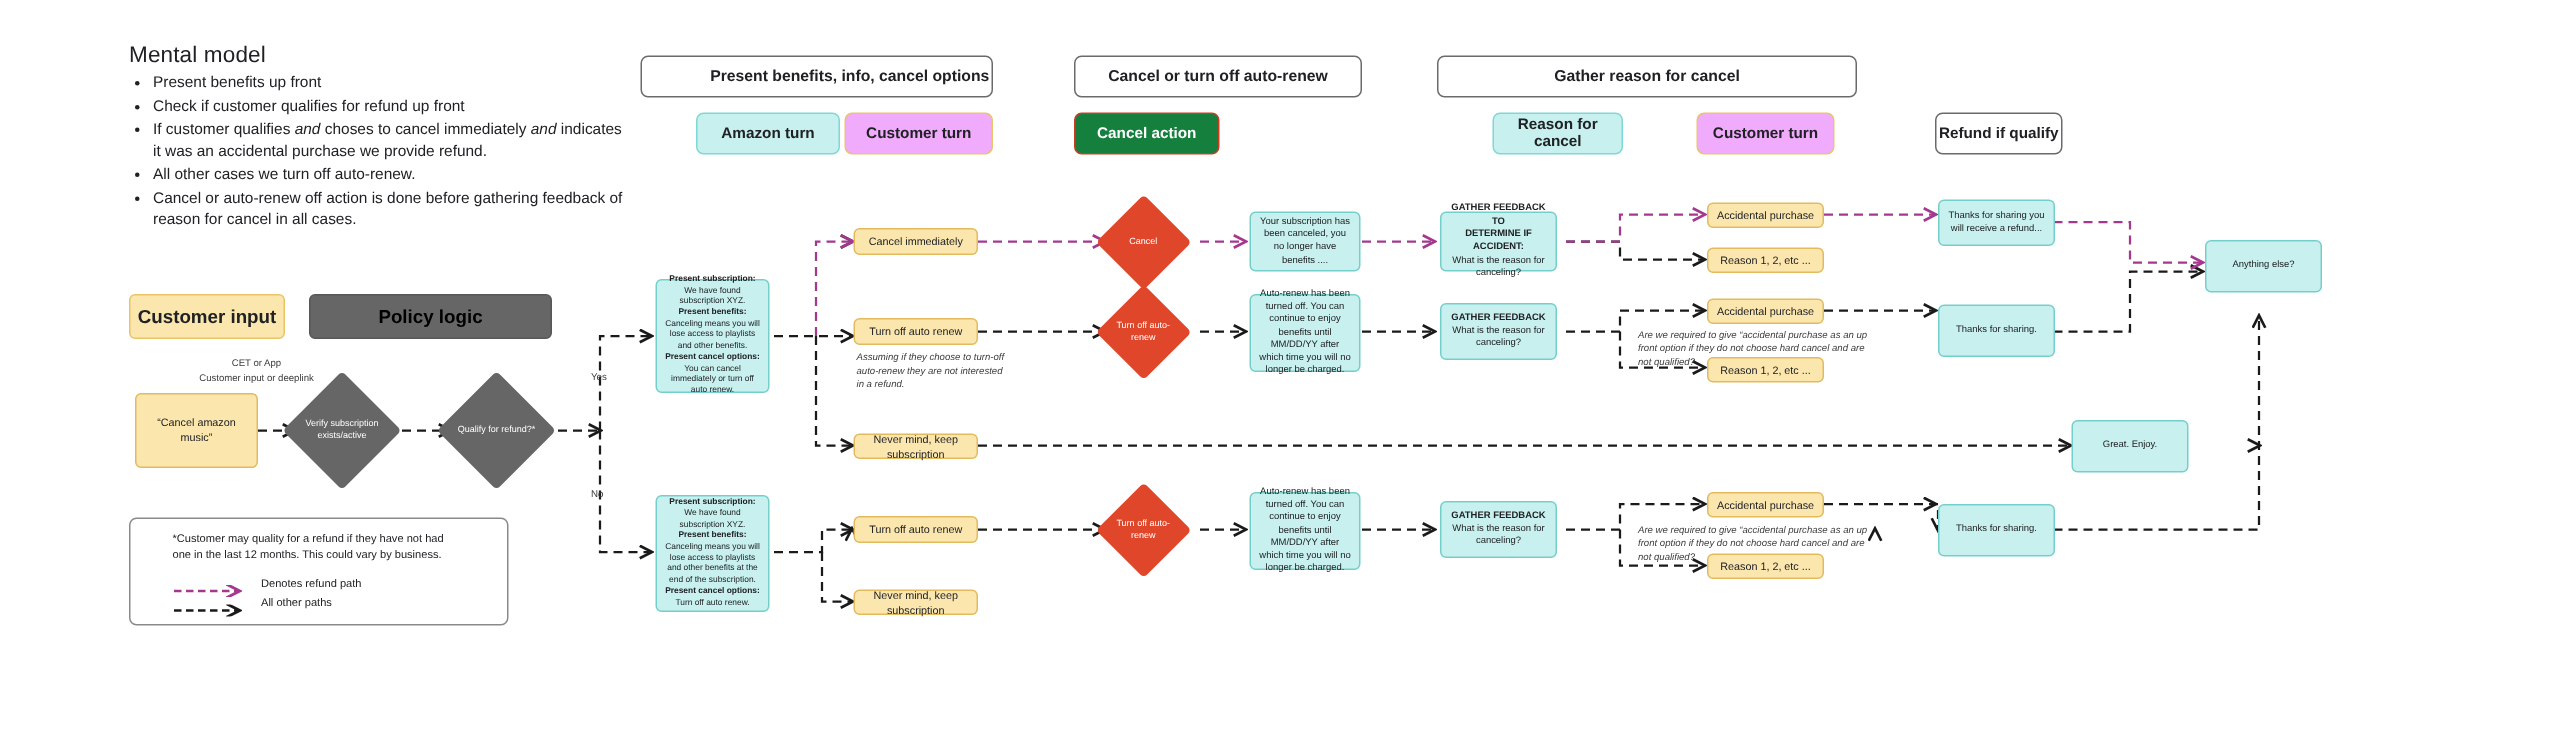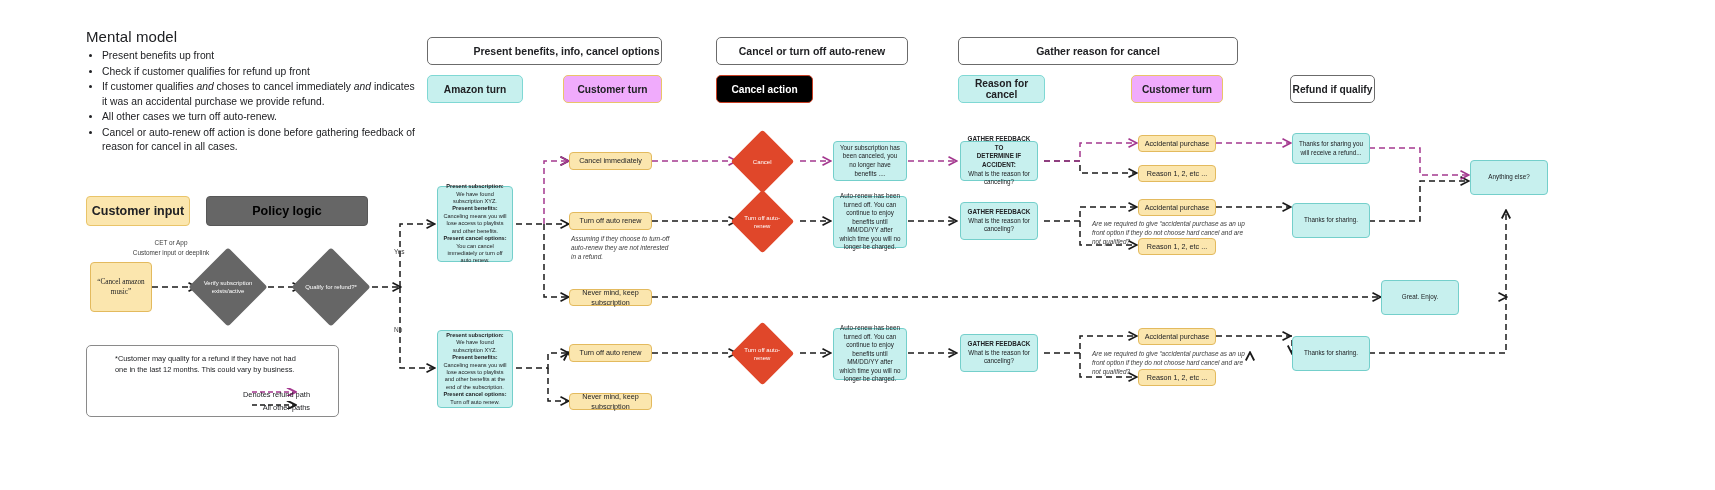--- a/index.html
+++ b/index.html
@@ -74,28 +74,29 @@
   .chip {
     border-radius: 5px;
     font-size: 10.2px;
     font-weight: bold;
     height: 28px;
   }
   .chip.amazon {
     background: #c7f0ee;
     border: 1.3px solid #7fd8d4;
     color: #202124;
+    margin-left: 37px;
   }
   .chip.customer {
     background: #f0abfc;
     border: 1.3px solid #e9c469;
     color: #202124;
   }
   .chip.cancel {
-    background: #000000;
+    background: #15803d;
     border: 1.3px solid #c93e23;
     color: #ffffff;
   }
   .chip.plain {
     background: #ffffff;
     border: 1.3px solid #6b6b6b;
     color: #202124;
     font-weight: bold;
   }
 
@@ -186,23 +187,22 @@
     padding: 8px 28px;
   }
   #legend-note {
     font-size: 7.4px;
     line-height: 10.5px;
     color: #202124;
     margin-bottom: 7px;
   }
   .legend-row {
     display: flex;
-    align-items: flex-end;
+    align-items: center;
     height: 13px;
-    flex-direction: column;
   }
   .legend-row .swatch {
     width: 52px;
     height: 8px;
     margin-right: 7px;
     flex: 0 0 auto;
   }
   .legend-row .ltext {
     font-size: 7.4px;
     color: #202124;
@@ -300,21 +300,21 @@
   <div class="node chip amazon" style="left:958px;top:75px;width:87px;">Reason for cancel</div>
   <div class="node chip customer" style="left:1131px;top:75px;width:92px;">Customer turn</div>
   <div class="node chip plain" style="left:1290px;top:75px;width:85px;">Refund if qualify</div>
 
   <div class="node lane-title cust" style="left:86px;top:196px;width:104px;">Customer input</div>
   <div class="node lane-title policy" style="left:206px;top:196px;width:162px;">Policy logic</div>
 
   <div class="caption" style="left:96px;top:238px;width:150px;">CET or App</div>
   <div class="caption" style="left:96px;top:248px;width:150px;">Customer input or deeplink</div>
 
-  <div class="node box-yellow" style="left:90px;top:262px;width:62px;height:50px;font-family:Liberation Serif, serif;">“Cancel amazon music”</div>
+  <div class="node box-yellow" style="left:90px;top:262px;width:82px;height:50px;">“Cancel amazon music”</div>
 
   <div class="node diamond" style="left:200px;top:259px;width:56px;height:56px;">
     <span>Verify subscription exists/active</span>
   </div>
 
   <div class="node diamond" style="left:303px;top:259px;width:56px;height:56px;">
     <span>Qualify for refund?*</span>
   </div>
 
   <div class="edge-label" style="left:394px;top:248px;">Yes</div>

